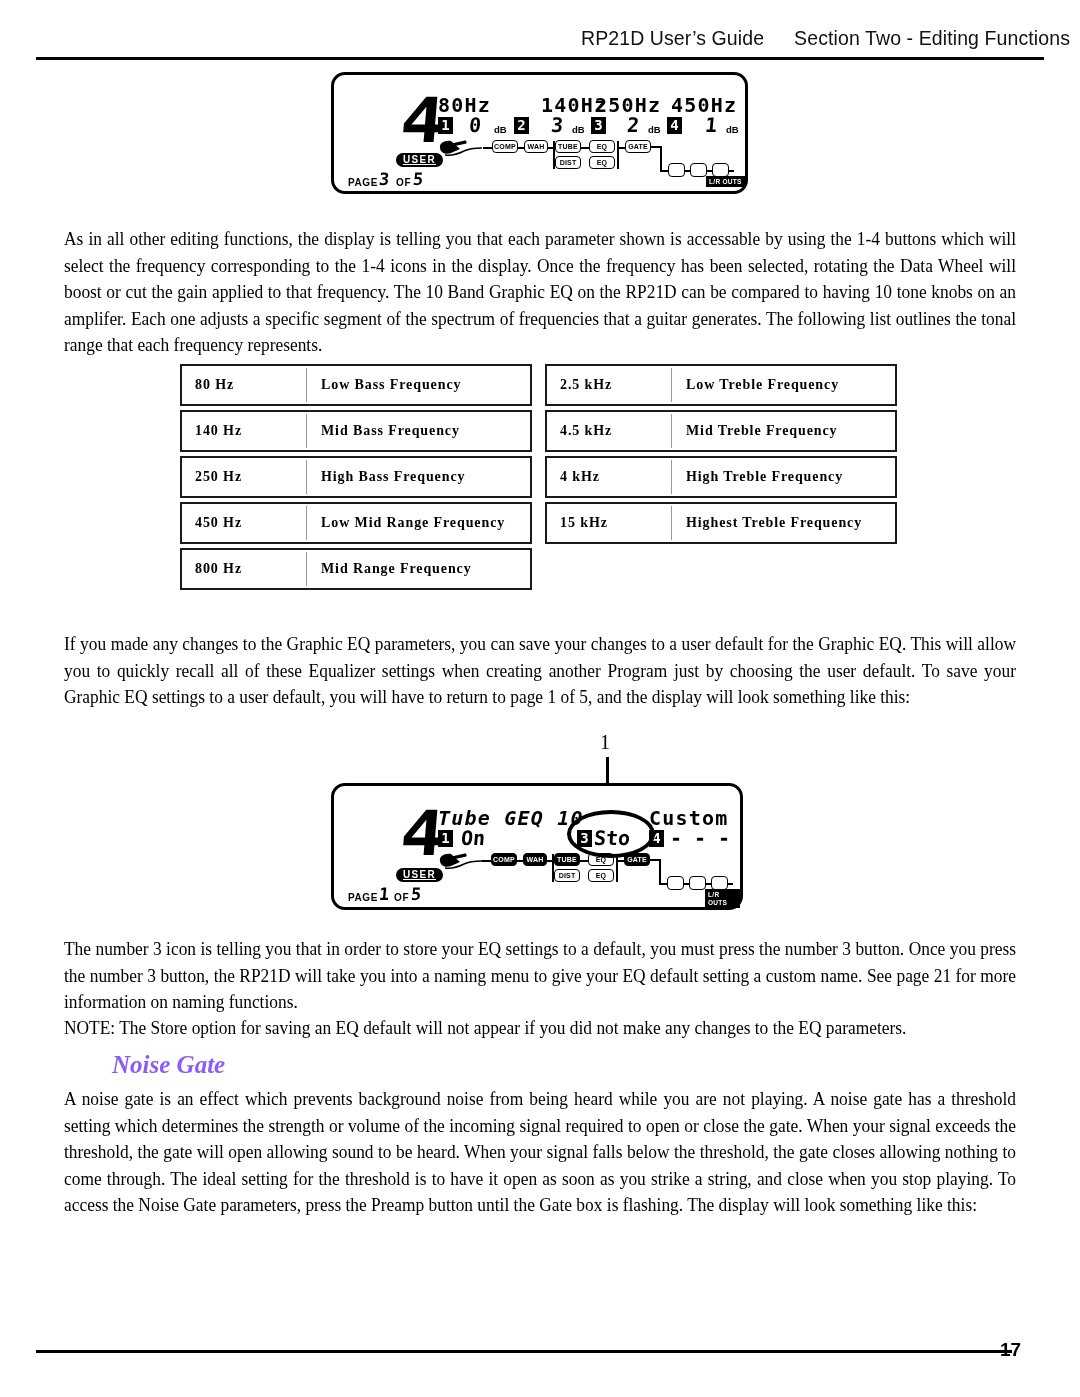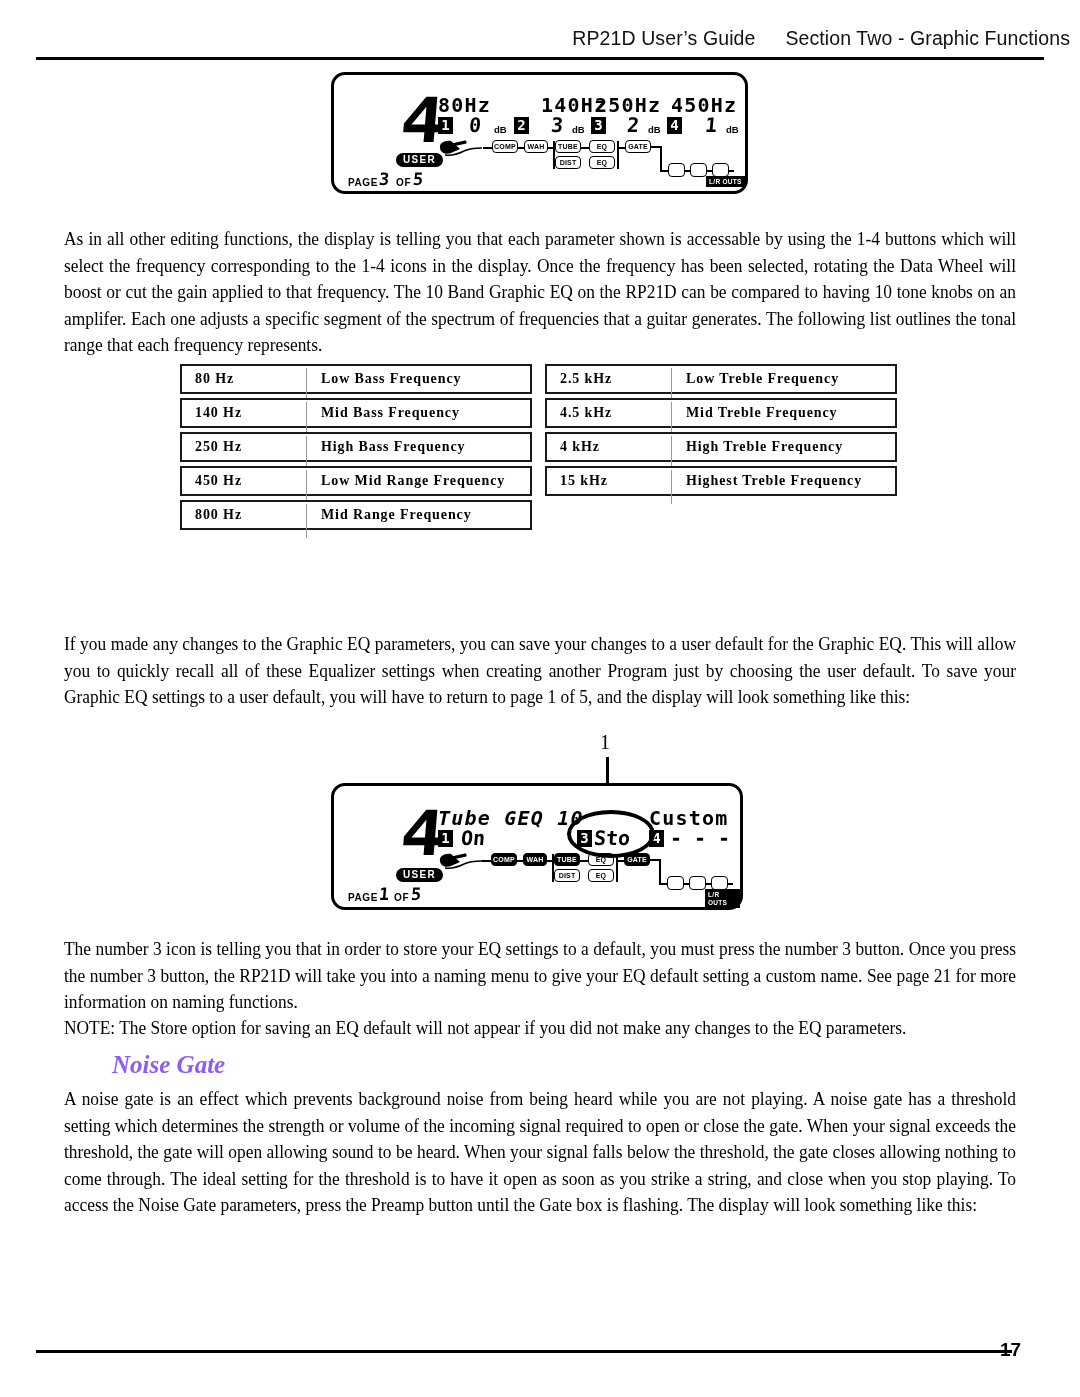--- a/index.html
+++ b/index.html
@@ -83,21 +83,21 @@
     margin-left: 48px;
   }
 
   
   .freq-table {
     position: absolute;
     width: 352px;
   }
   .freq-row {
     position: relative;
-    height: 30px;
+    height: 42px;
     border: 2px solid #1a1a1a;
     margin-bottom: 4px;
     box-sizing: border-box;
     background: #fff;
   }
   .freq-row .cell-div {
     position: absolute;
     left: 124px; top: 2px;
     width: 1px; height: 34px;
     background: #9a9a9a;
@@ -140,20 +140,21 @@
     position: absolute;
     background: #000;
     color: #fff;
     font-family: "Liberation Sans", sans-serif;
     font-weight: bold;
     font-size: 10px;
     letter-spacing: 1.3px;
     padding: 1px 7px 2px 7px;
     border-radius: 7px;
     line-height: 11px;
+    text-decoration: underline;
   }
   .page-label {
     position: absolute;
     font-family: "Liberation Sans", sans-serif;
     font-weight: bold;
     font-size: 10px;
     letter-spacing: 0.6px;
     color: #000;
   }
   .page-num {
@@ -256,21 +257,21 @@
     border: 4px solid #000;
     border-radius: 50%;
     box-sizing: border-box;
   }
 </style>
 </head>
 <body>
 
 <div class="page-header">
   <div class="header-text">
-    <span>RP21D User’s Guide</span><span class="hdr-gap"></span><span>Section Two - Graphic Functions</span>
+    <span>RP21D User’s Guide</span><span class="hdr-gap"></span><span>Section Two - Editing Functions</span>
   </div>
   <div class="header-rule"></div>
 </div>
 
 <div class="lcd" style="left:331px; top:72px; width:417px; height:122px;">
   <div class="lcd-inner">
 
     <div class="big-num" style="left:69px; top:15px;">4</div>
 
     <div class="user-badge" style="left:62px; top:78px;">USER</div>

